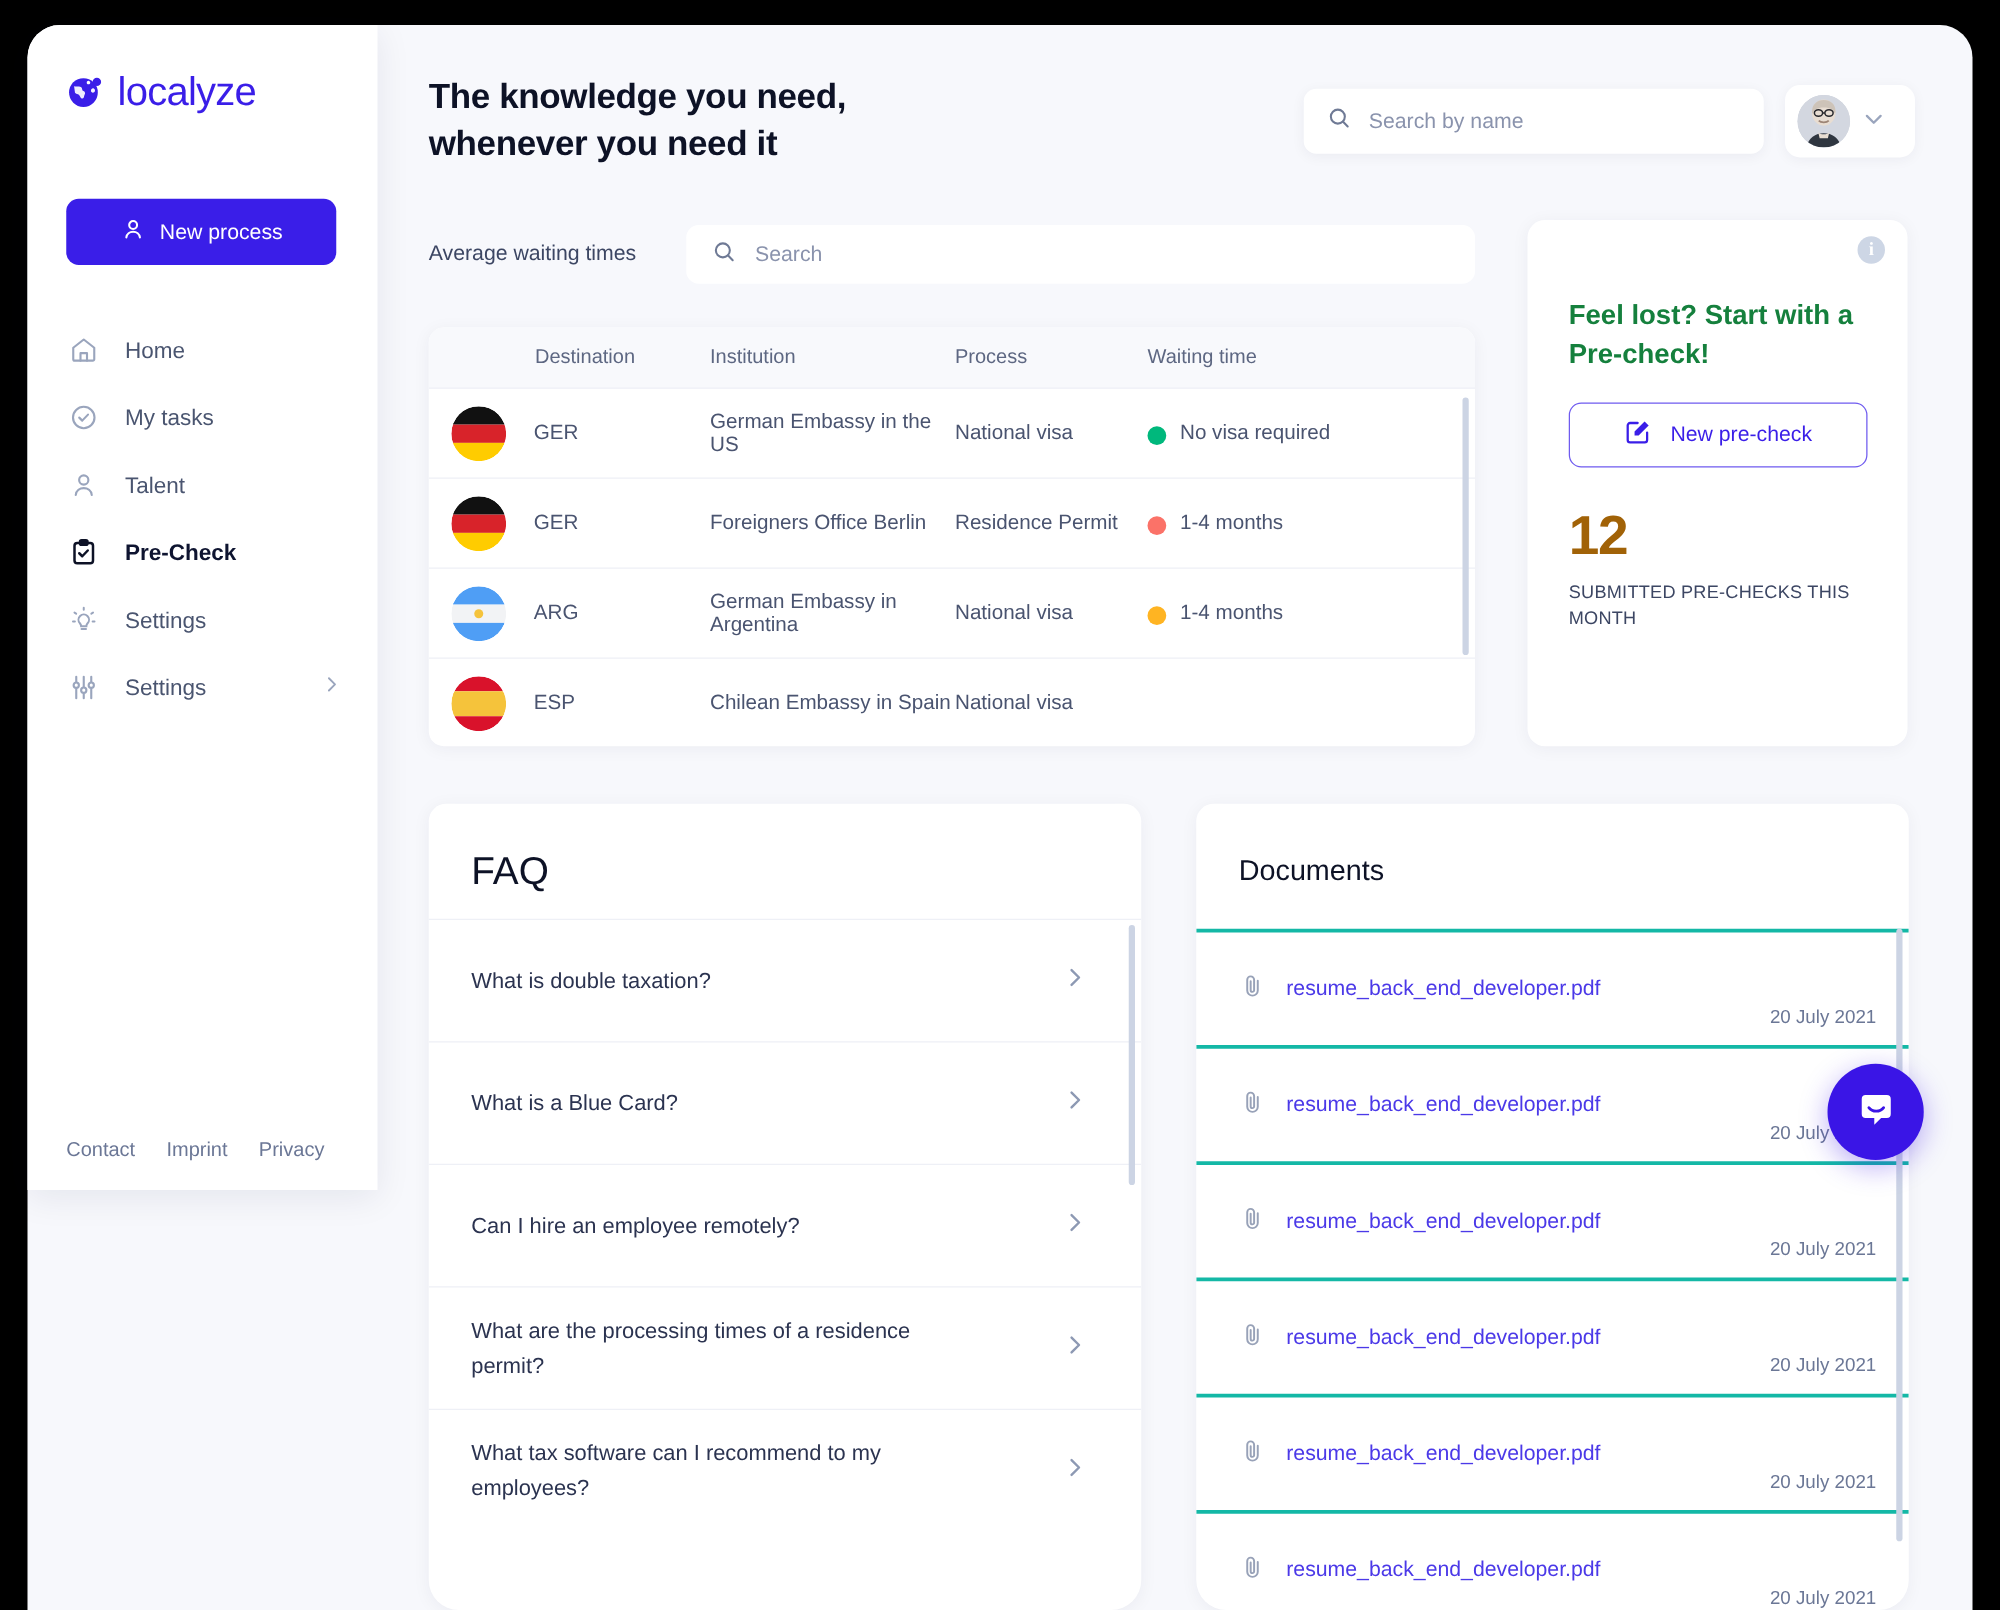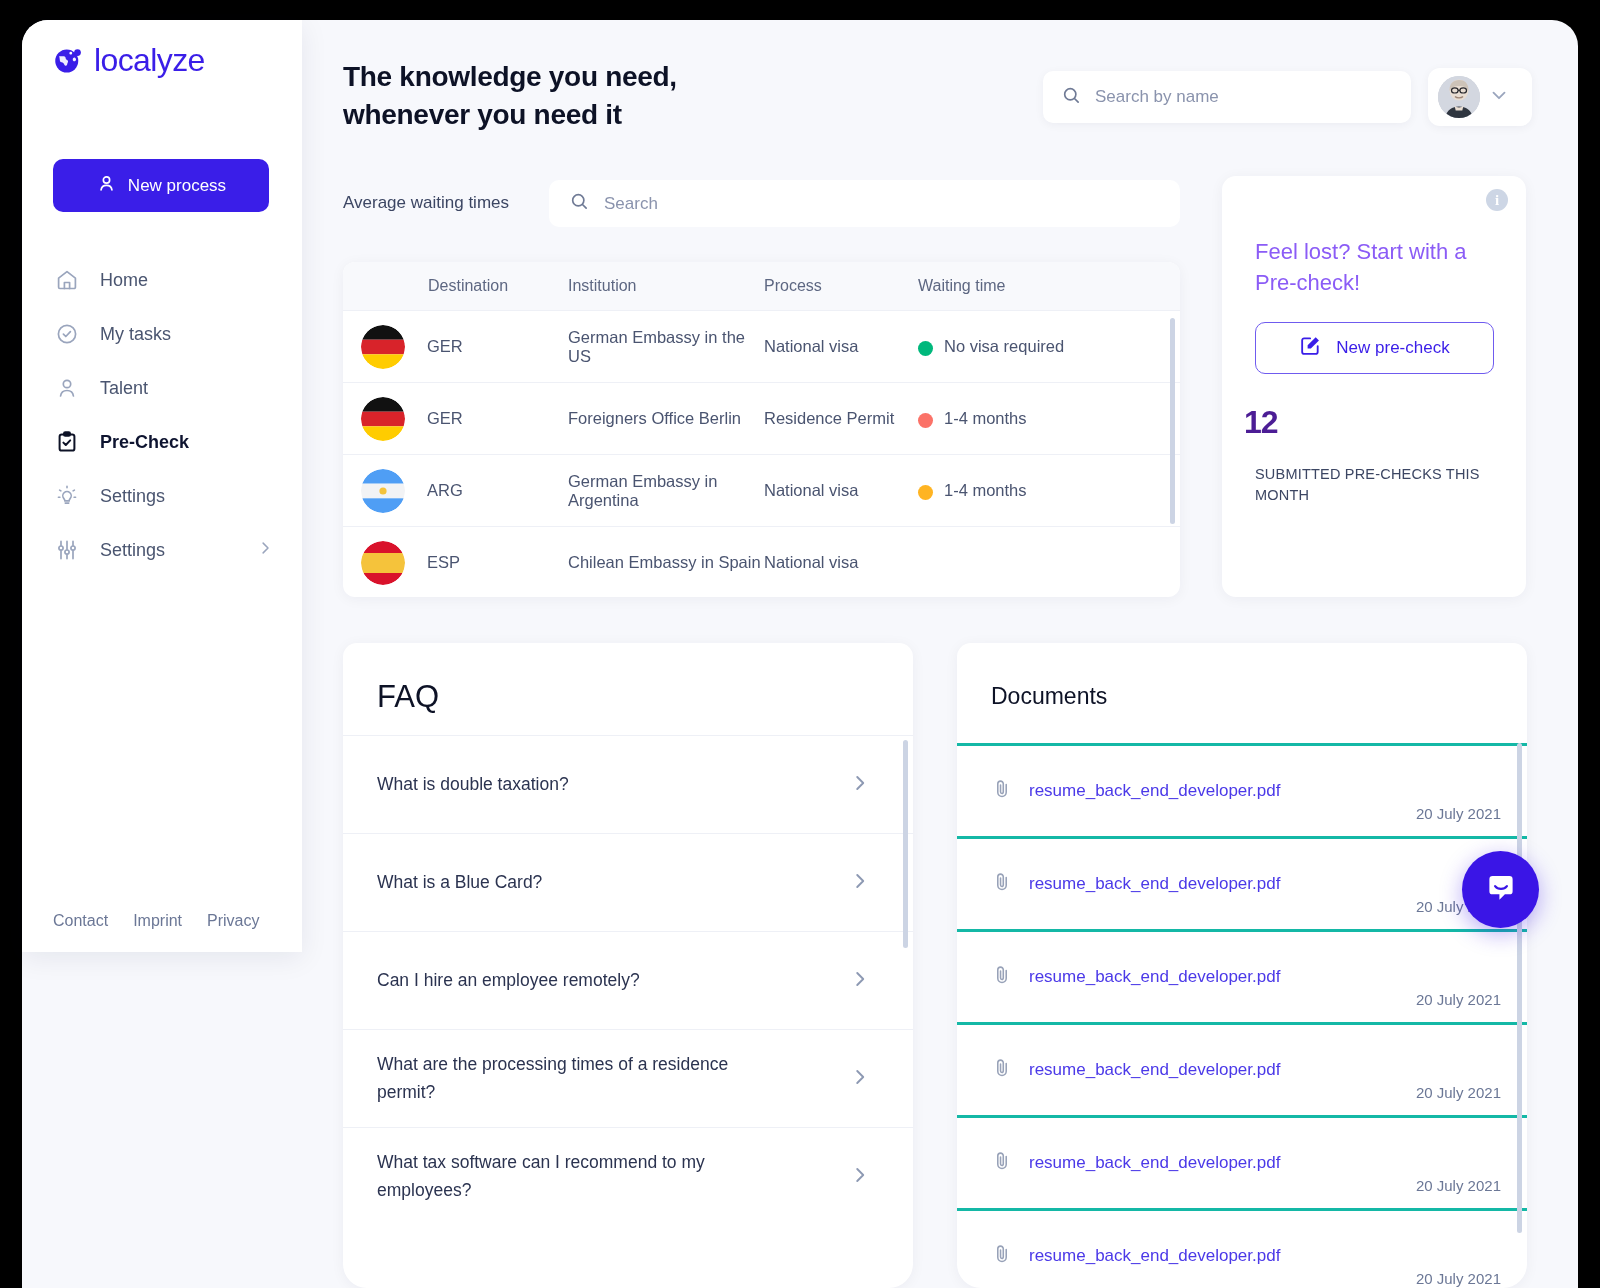--- a/index.html
+++ b/index.html
@@ -21,21 +21,21 @@
 
   
   .sidebar {
     position: absolute; left: 22px; top: 20px;
     width: 280px; height: 932px;
     background: #ffffff;
     border-radius: 26px 0 0 0;
     box-shadow: 0 6px 28px rgba(14,20,60,.08);
     z-index: 6;
   }
-  .brand { display: flex; align-items: center; gap: 11px; padding: 22px 0 0 31px; }
+  .brand { display: flex; align-items: center; gap: 11px; padding: 35px 0 0 31px; }
   .brand-mark { width: 30px; height: 30px; flex: 0 0 30px; }
   .brand-name { font-size: 32px; font-weight: 500; color: #3a1ee8; letter-spacing: -.6px; }
 
   .new-process-btn {
     position: absolute; left: 31px; top: 139px;
     width: 216px; height: 53px;
     background: #3a1ee8; color: #fff;
     border: none; border-radius: 10px;
     display: flex; align-items: center; justify-content: center; gap: 11px;
     font-size: 17px; font-weight: 500; font-family: inherit; cursor: pointer;
@@ -138,32 +138,32 @@
   }
   .pc-info {
     position: absolute; right: 18px; top: 13px;
     width: 22px; height: 22px; border-radius: 50%;
     background: #cdd6e5; color: #fff; font-size: 15px; font-weight: 700;
     display: flex; align-items: center; justify-content: center;
     font-family: "Liberation Serif", serif; cursor: pointer;
   }
   .pc-title {
     position: absolute; left: 33px; top: 60px; width: 240px;
-    font-size: 22px; font-weight: 400; color: #8b5cf6; line-height: 1.42;
+    font-size: 22px; font-weight: 700; color: #15803d; line-height: 1.42;
   }
   .pc-btn {
     position: absolute; left: 33px; top: 146px;
     width: 239px; height: 52px;
     border: 1.5px solid #6f5bef; border-radius: 10px; background: #fff;
     display: flex; align-items: center; justify-content: center; gap: 14px;
     font-size: 17px; color: #3a1ee8; font-family: inherit; cursor: pointer;
   }
   .pc-num {
-    position: absolute; left: 22px; top: 228px;
-    font-size: 32px; font-weight: 700; color: #4c1d95; letter-spacing: -1px;
+    position: absolute; left: 33px; top: 228px;
+    font-size: 44px; font-weight: 700; color: #a16207; letter-spacing: -1px;
   }
   .pc-sub {
     position: absolute; left: 33px; top: 288px; width: 242px;
     font-size: 14.5px; color: #3c4663; letter-spacing: .2px; line-height: 1.45;
   }
 
   
   .faq {
     position: absolute; left: 343px; top: 643px;
     width: 570px; height: 645px;

